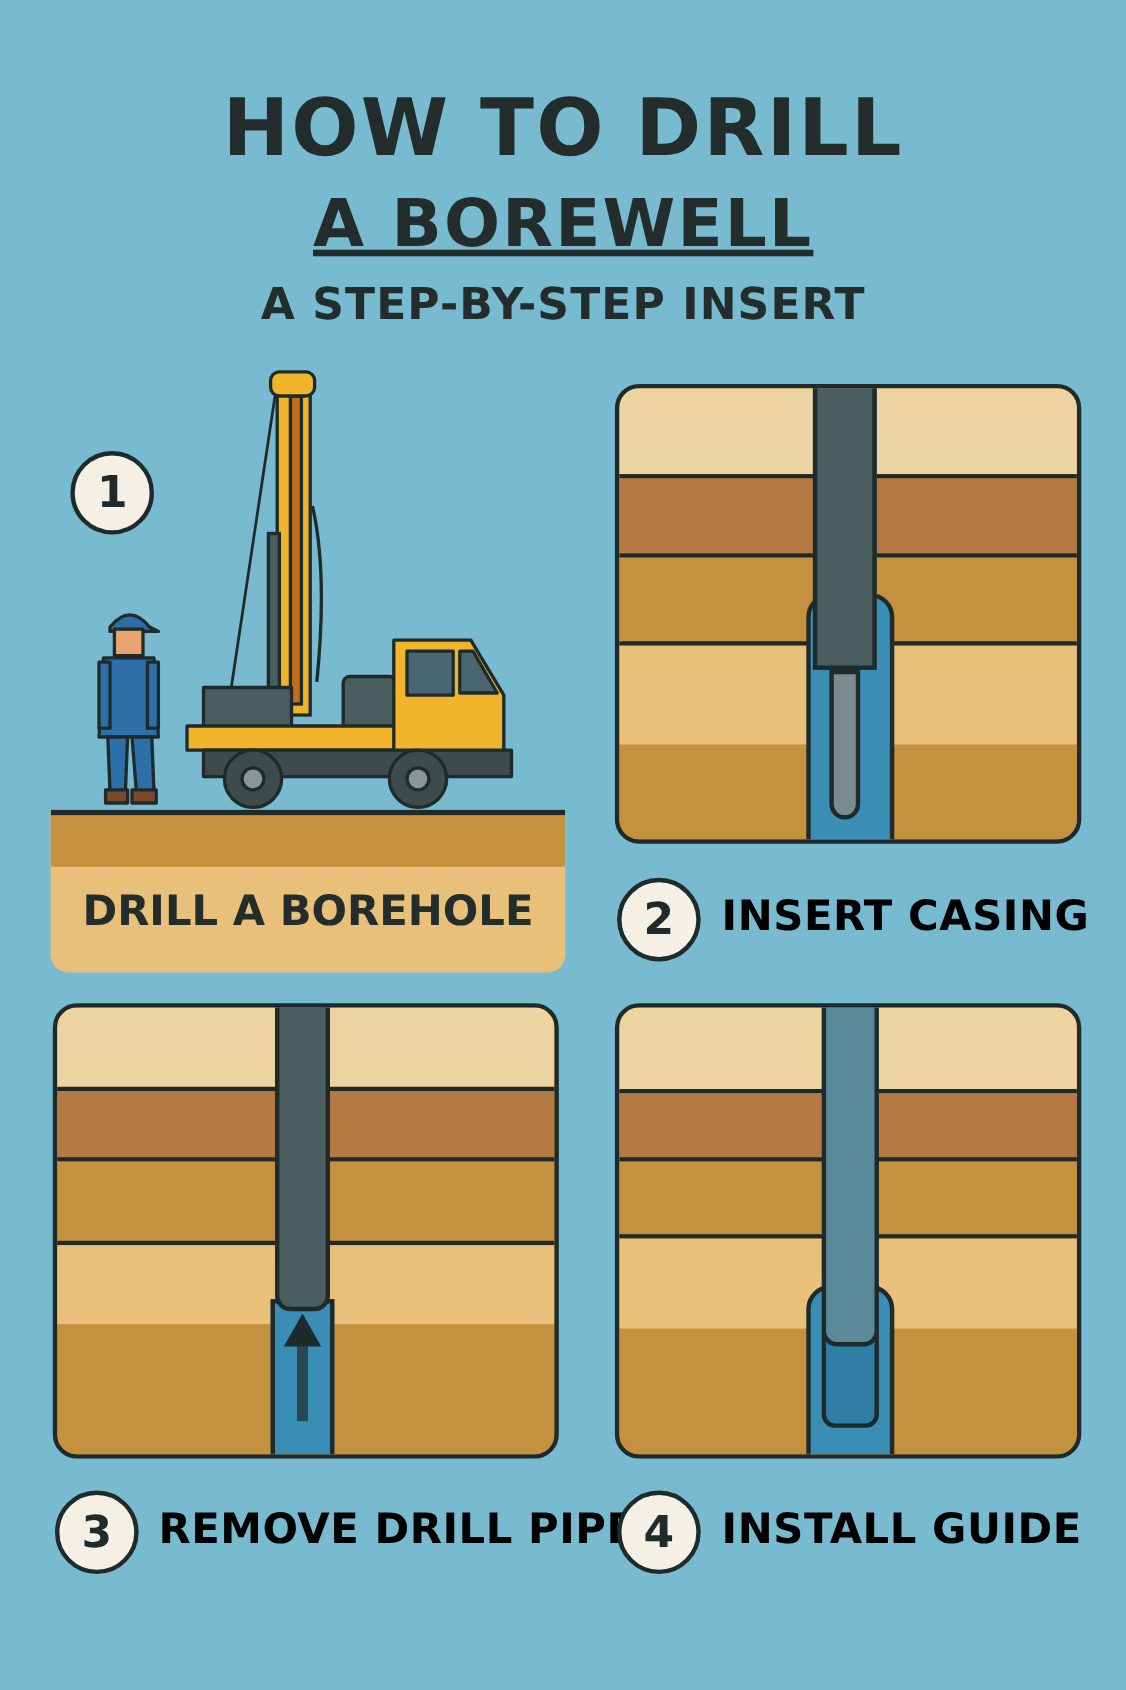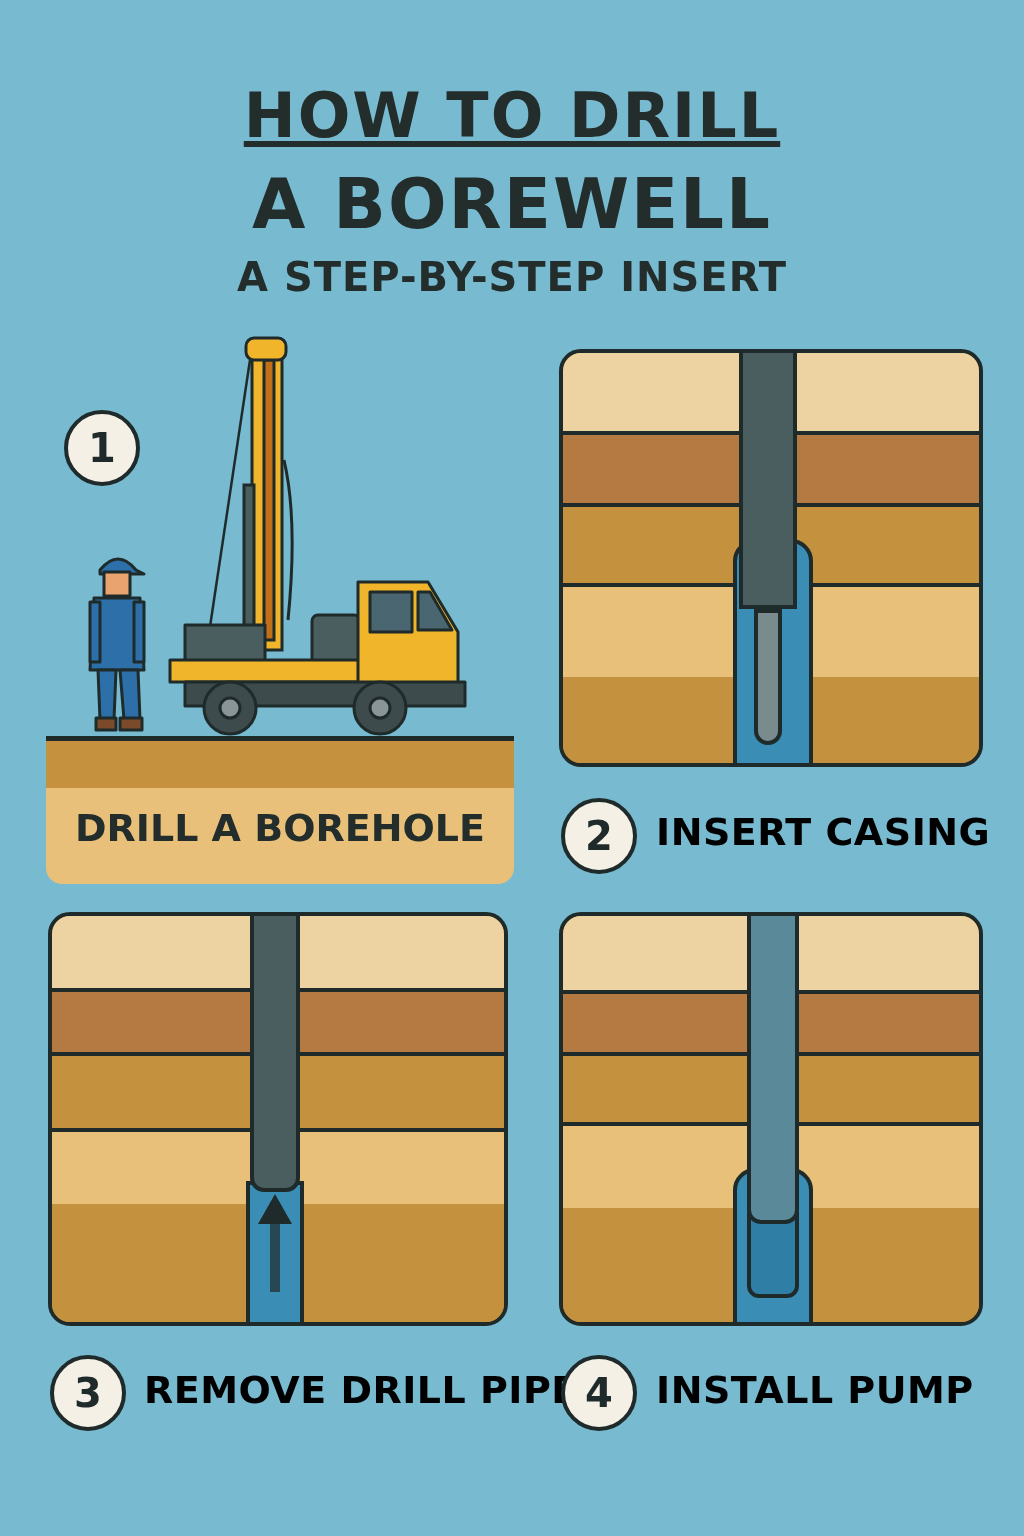--- a/index.html
+++ b/index.html
@@ -7,22 +7,22 @@
   body {
     background: #78bad0;
     font-family: "DejaVu Sans", sans-serif;
     color: #23302f;
     position: relative;
   }
   .title {
     position: absolute; left: 0; width: 1024px; text-align: center;
     font-weight: 900; letter-spacing: 2px; color: #232d2c;
   }
-  #t1 { top: 70px; font-size: 62px; line-height: 92px; text-decoration: underline; }
-  #t2 { top: 158px; font-size: 69px; line-height: 92px; }
+  #t1 { top: 70px; font-size: 72px; line-height: 92px; }
+  #t2 { top: 158px; font-size: 60px; line-height: 92px; text-decoration: underline; }
   #sub { top: 252px; font-size: 40px; line-height: 50px; letter-spacing: 1px; }
 
   .badge {
     position: absolute; width: 76px; height: 76px; border-radius: 50%;
     background: #f5f0e6; border: 4px solid #1f2b2a;
     display: flex; align-items: center; justify-content: center;
     font-weight: 800; font-size: 40px; color: #1f2b2a;
   }
   .step-label {
     position: absolute; font-weight: 800; font-size: 38px; color: #000000;
@@ -142,13 +142,13 @@
   <div class="line" style="top:136px;"></div>
   <div class="layer" style="top:140px;height:66px;background:#c4913f;"></div>
   <div class="line" style="top:206px;"></div>
   <div class="layer" style="top:210px;height:82px;background:#e8c07a;"></div>
   <div class="layer" style="top:292px;height:126px;background:#c4913f;"></div>
   <div style="position:absolute;left:170px;top:252px;width:80px;height:170px;background:#3a8db5;border:4px solid #1f2b2a;border-radius:22px 22px 0 0;"></div>
   <div style="position:absolute;left:184px;top:296px;width:52px;height:86px;background:#2f7ea6;border:4px solid #1f2b2a;border-radius:0 0 12px 12px;"></div>
   <div style="position:absolute;left:184px;top:-4px;width:52px;height:312px;background:#5a8a9a;border:4px solid #1f2b2a;border-radius:0 0 14px 14px;"></div>
 </div>
 <div class="badge" style="left:561px;top:1355px;">4</div>
-<div class="step-label" style="left:656px;top:1368px;">INSTALL PUMP</div>
+<div class="step-label" style="left:656px;top:1368px;">INSTALL GUIDE</div>
 
 </body></html>

